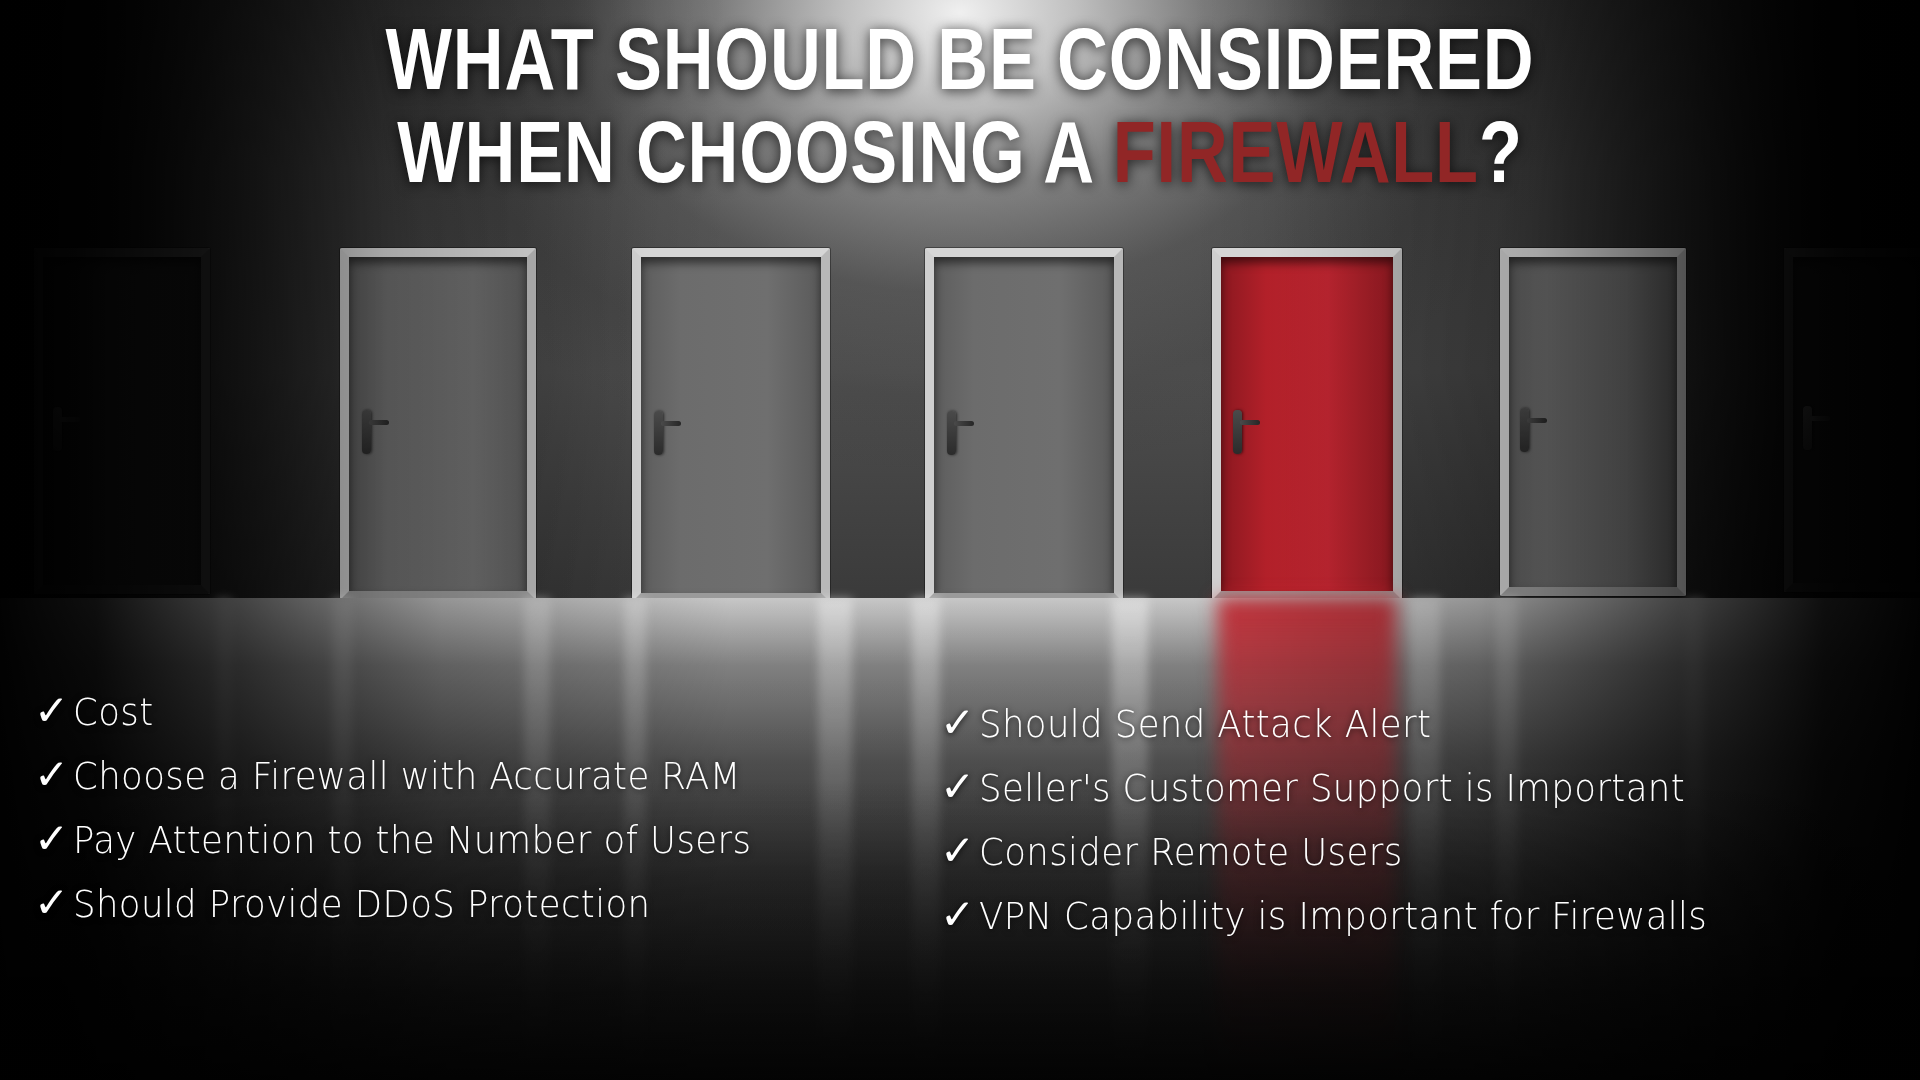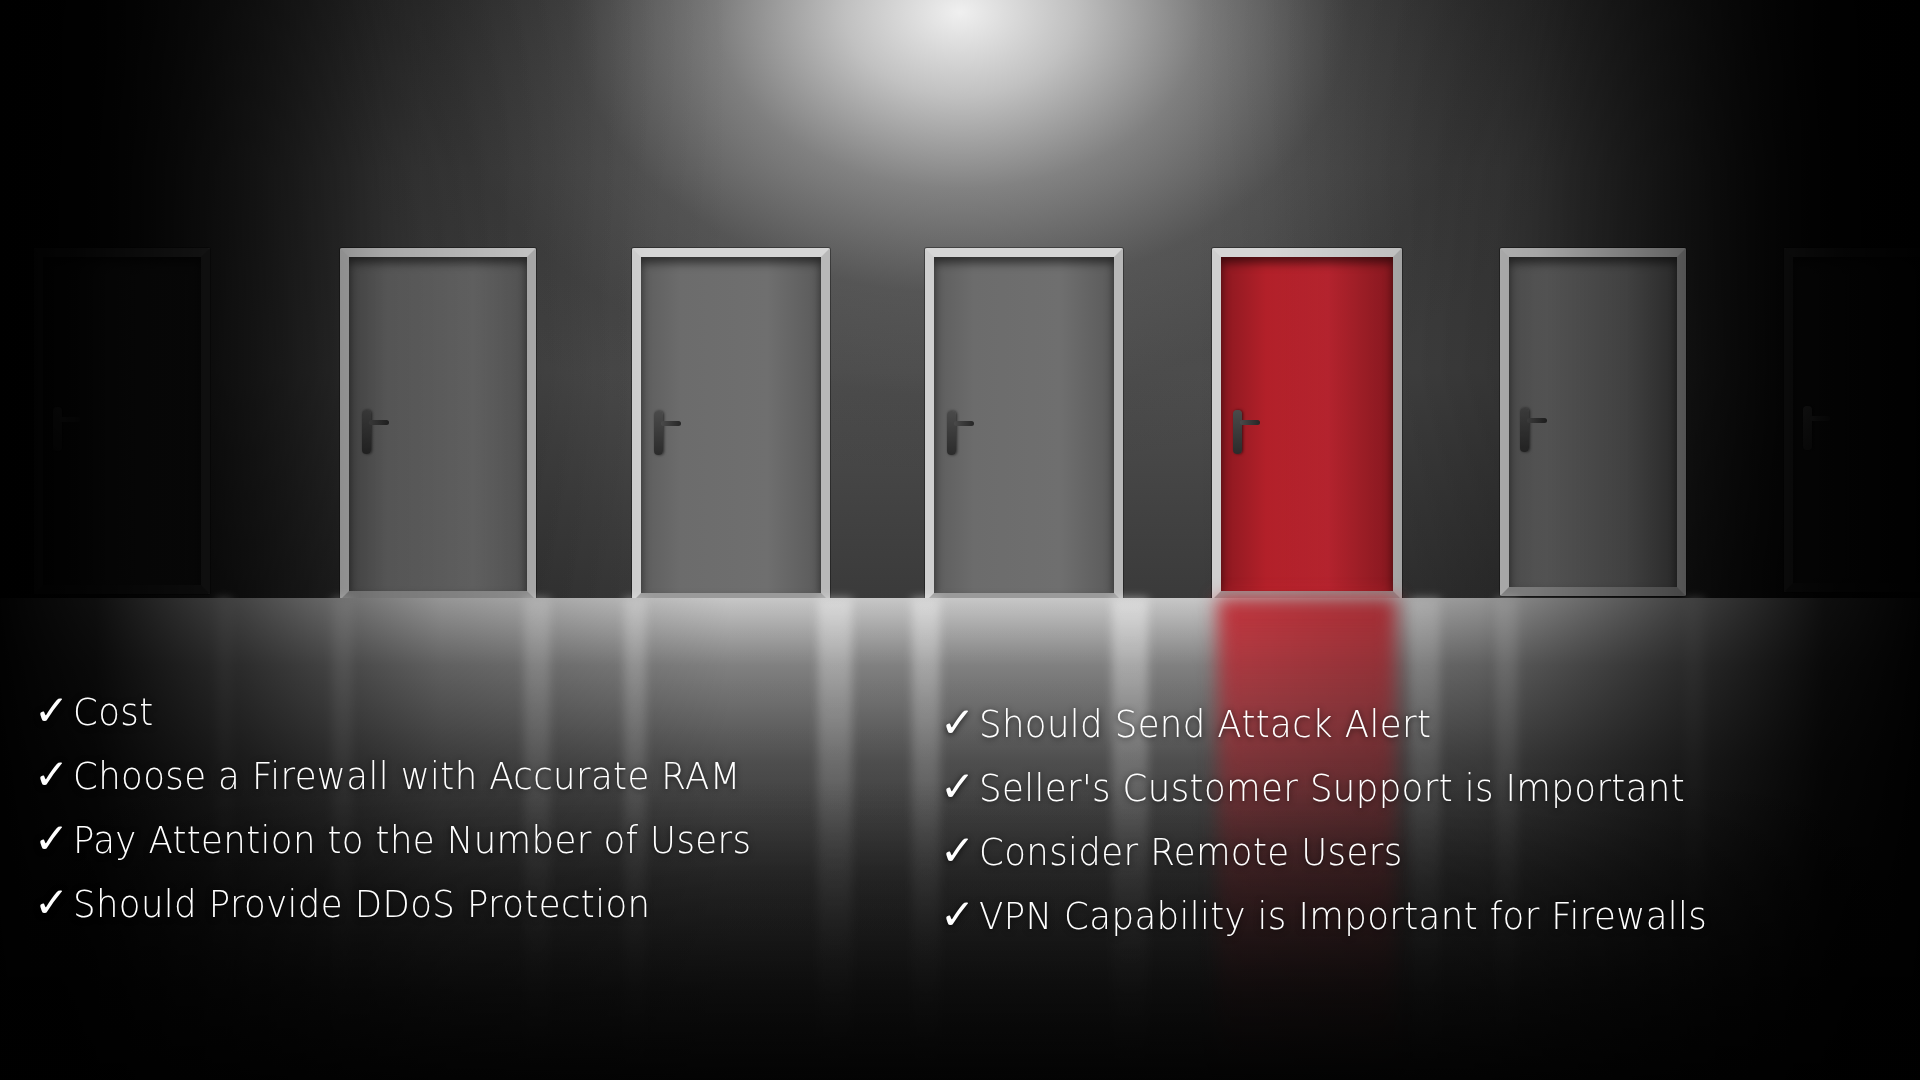--- a/index.html
+++ b/index.html
@@ -284,20 +284,24 @@
         <div class="streak red" style="left:1218px; width:178px;"></div>
         <div class="streak" style="left:1410px;width:30px;  opacity:.60;"></div>
         <div class="streak" style="left:1496px;width:22px;  opacity:.48;"></div>
         <div class="streak" style="left:1686px;width:18px;  opacity:.30;"></div>
       </div>
     </div>
     <div class="floor-vignette"></div>
     <div class="bottom-fade"></div>
   </div>
 
+  <div class="title-block">
+    <div class="title-line l1">WHAT SHOULD BE CONSIDERED</div>
+    <div class="title-line l2"><span>WHEN CHOOSING A </span><span class="hl">FIREWALL</span><span>?</span></div>
+  </div>
 
   <div class="lists">
 
     <div class="list left">
       <div class="check-item">
         <span class="check-icon">✓</span>
         <span class="check-label">Cost</span>
       </div>
       <div class="check-item">
         <span class="check-icon">✓</span>

